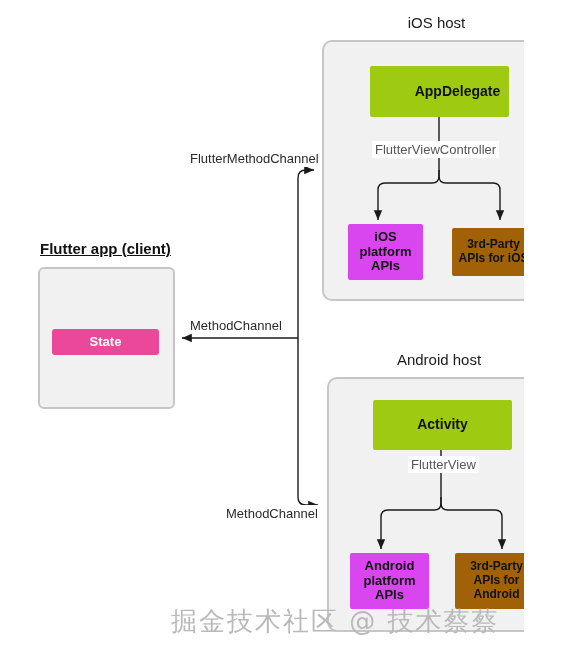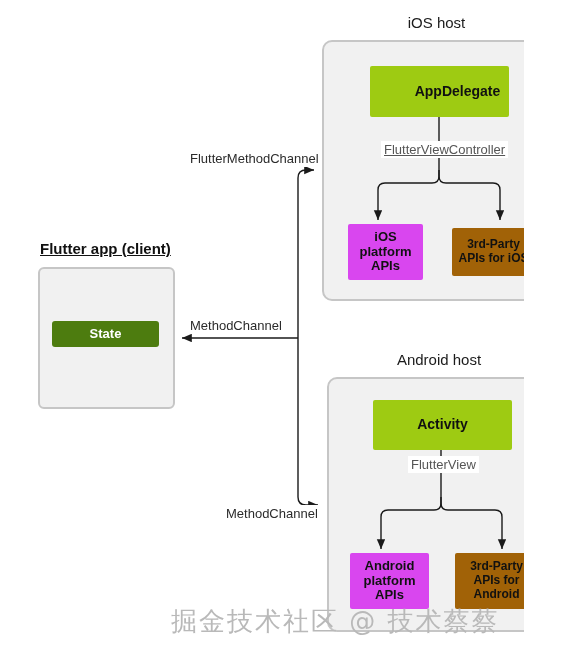--- a/index.html
+++ b/index.html
@@ -71,24 +71,25 @@
     background: #d946ef;
     color: #111111;
     font-size: 13px;
   }
   .node.blue {
     background: #a16207;
     color: #111111;
     font-size: 12px;
   }
   .node.purple {
-    background: #4d7c0f;
+    background: #ec4899;
     color: #ffffff;
     font-size: 13px;
     border-radius: 3px;
+    margin-top: 8px;
   }
 
   
   .edge-label {
     position: absolute;
     font-size: 13px;
     color: #555555;
     background: #ffffff;
     padding: 1px 3px;
     white-space: nowrap;
@@ -152,21 +153,21 @@
 
     <path d="M298,338 L298,178 Q298,170 306,170 L314,170" stroke="#1a1a1a" stroke-width="1.4" fill="none" marker-end="url(#arrowhead)"></path>
 
     <path d="M298,338 L182,338" stroke="#1a1a1a" stroke-width="1.4" fill="none" marker-end="url(#arrowhead)"></path>
 
     <path d="M298,338 L298,497 Q298,505 306,505 L318,505" stroke="#1a1a1a" stroke-width="1.4" fill="none" marker-end="url(#arrowhead)"></path>
   </svg>
 
   <div class="node green" style="left:370px; top:66px; width:139px; height:51px;padding-left:36px;">AppDelegate</div>
 
-  <div class="edge-label" style="left:381px; top:141px;text-decoration:underline;">FlutterViewController</div>
+  <div class="edge-label" style="left:372px; top:141px;">FlutterViewController</div>
 
   <div class="node orange preline" style="left:348px; top:224px; width:75px; height:56px; white-space:pre-line;">iOS
 platform
 APIs</div>
 
   <div class="node blue preline" style="left:452px; top:228px; width:83px; height:48px; white-space:pre-line;">3rd-Party
 APIs for iOS</div>
 
   <div class="node green" style="left:373px; top:400px; width:139px; height:50px;">Activity</div>
 

